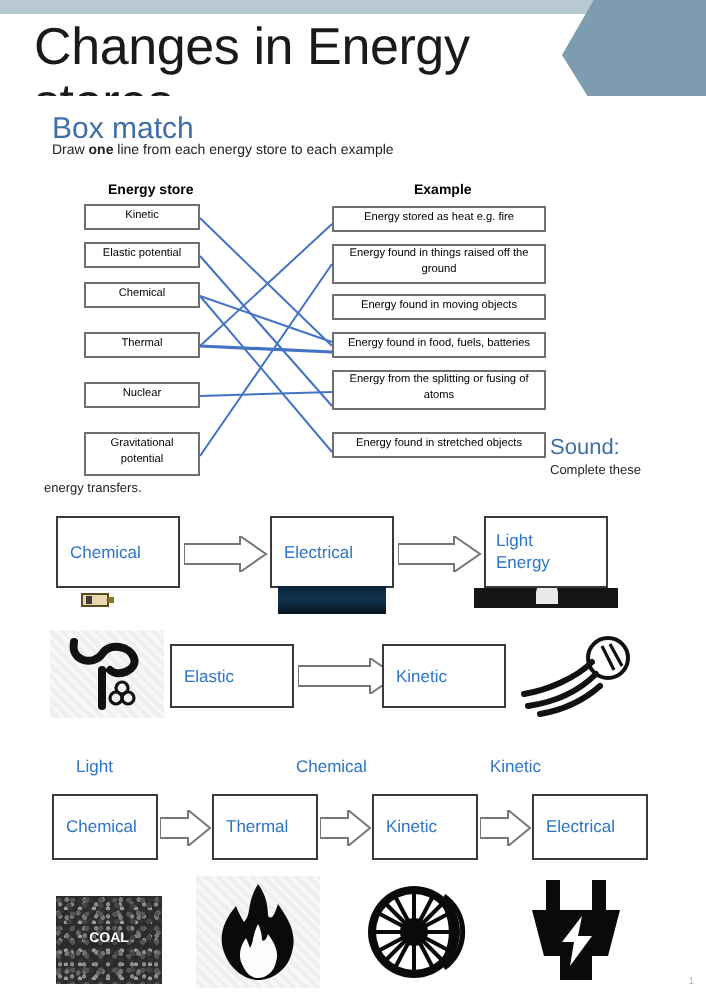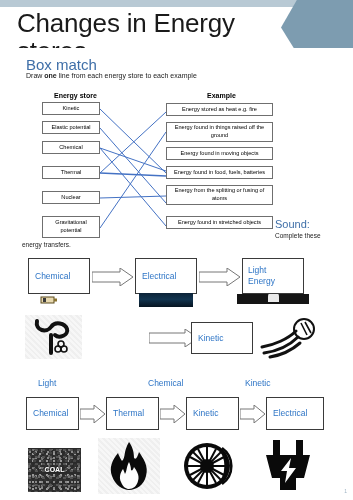--- a/index.html
+++ b/index.html
@@ -217,20 +217,21 @@
 
   <div class="pic pic-hatch" style="left:25px;top:315px;width:57px;height:44px;">
     <svg width="57" height="44" viewBox="0 0 57 44">
       <path d="M12 6 C10 16 22 18 26 12 C30 6 40 8 42 14 C44 20 34 24 30 20" fill="none" stroke="#111" stroke-width="4" stroke-linecap="round"></path>
       <path d="M26 20 L26 38" stroke="#111" stroke-width="4" stroke-linecap="round"></path>
       <circle cx="33" cy="34" r="3" fill="none" stroke="#111" stroke-width="1.6"></circle>
       <circle cx="39" cy="34" r="3" fill="none" stroke="#111" stroke-width="1.6"></circle>
       <circle cx="36" cy="29" r="3" fill="none" stroke="#111" stroke-width="1.6"></circle>
     </svg>
   </div>
+  <div class="fbox" style="left:85px;top:322px;width:62px;height:32px;">Elastic</div>
   <div class="arrow" style="left:149px;top:329px;">
     <svg width="50" height="18" viewBox="0 0 50 18">
         <path d="M0 4 H36 V0 L49 9 L36 18 V14 H0 Z" fill="#fff" stroke="#777" stroke-width="1"></path>
       </svg>
   </div>
   <div class="fbox" style="left:191px;top:322px;width:62px;height:32px;">Kinetic</div>
   <div class="pic" style="left:258px;top:315px;width:62px;height:44px;">
     <svg width="62" height="44" viewBox="0 0 62 44">
       <circle cx="46" cy="14" r="10" fill="#fff" stroke="#111" stroke-width="2"></circle>
       <path d="M43 8 L49 20 M47 7 L53 18" stroke="#111" stroke-width="1.6" fill="none"></path>

